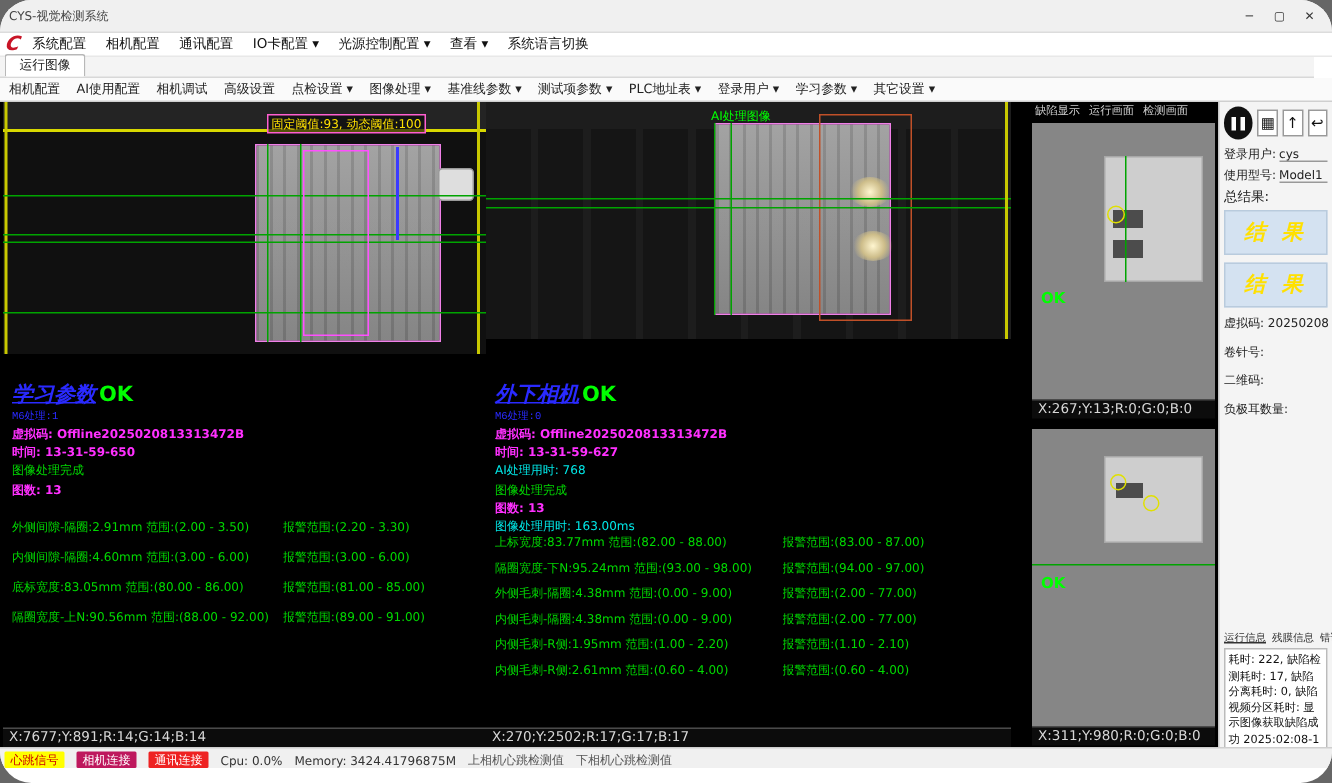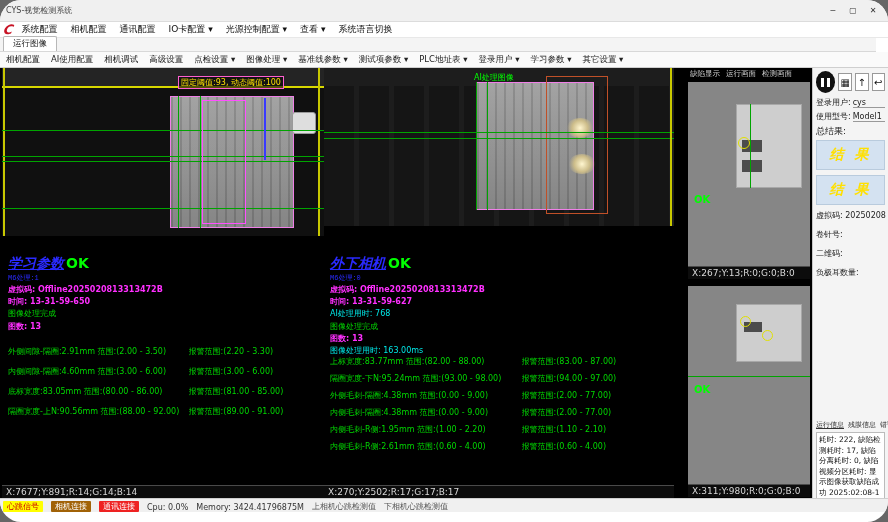--- a/index.html
+++ b/index.html
@@ -112,21 +112,21 @@
   .info-tab { font-size:7px; color:#333; white-space:nowrap; }
   .info-tab.active { text-decoration:underline; }
   .log-box { background:#fff; border:1px solid #bbb; height:74px; padding:2px; font-size:7.5px;
              line-height:1.4; color:#111; overflow:hidden; word-break:break-all; }
 
   
   .statusbar { position:absolute; left:0; top:498px; width:888px; height:14px; background:#f0f0f0;
                border-top:1px solid #cfcfcf; display:flex; align-items:flex-end; gap:8px; padding:0 3px; }
   .badge { font-size:8px; padding:0 4px; line-height:11px; border-radius:1px; }
   .badge-heart { background:#ffff00; color:#cc0000; }
-  .badge-cam   { background:#a16207; color:#fff; }
+  .badge-cam   { background:#be185d; color:#fff; }
   .badge-comm  { background:#ee2222; color:#fff; }
   .sb-text { font-size:8px; color:#333; }
   .sb-link { font-size:8px; color:#555; }
 </style>
 </head>
 <body>
 
 <div id="app">
 
   <div class="titlebar">

